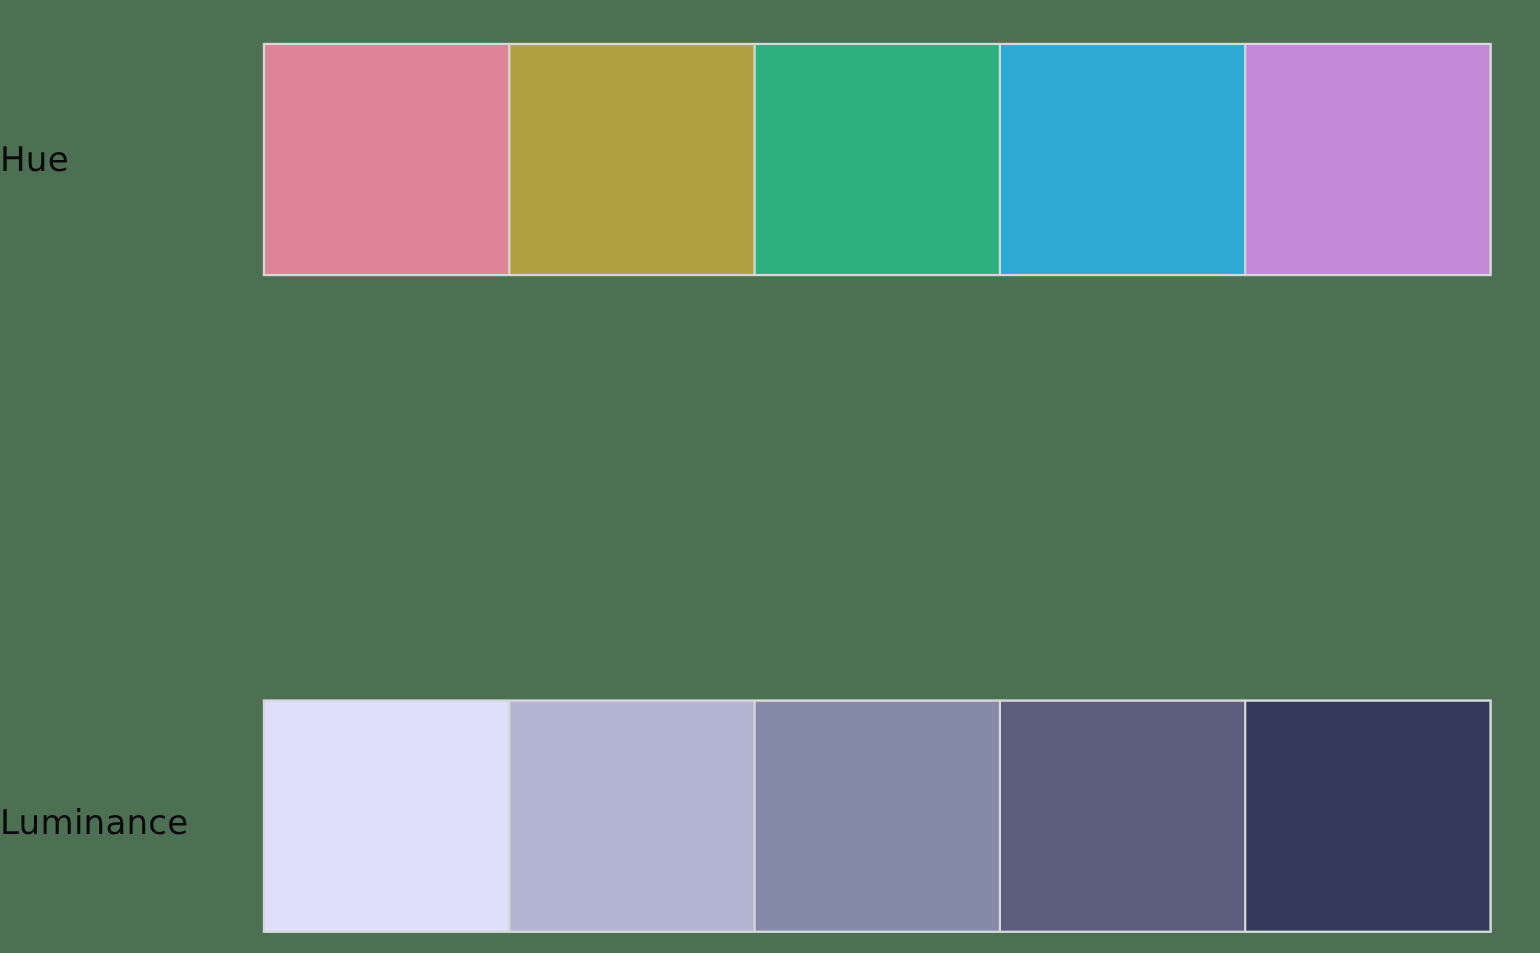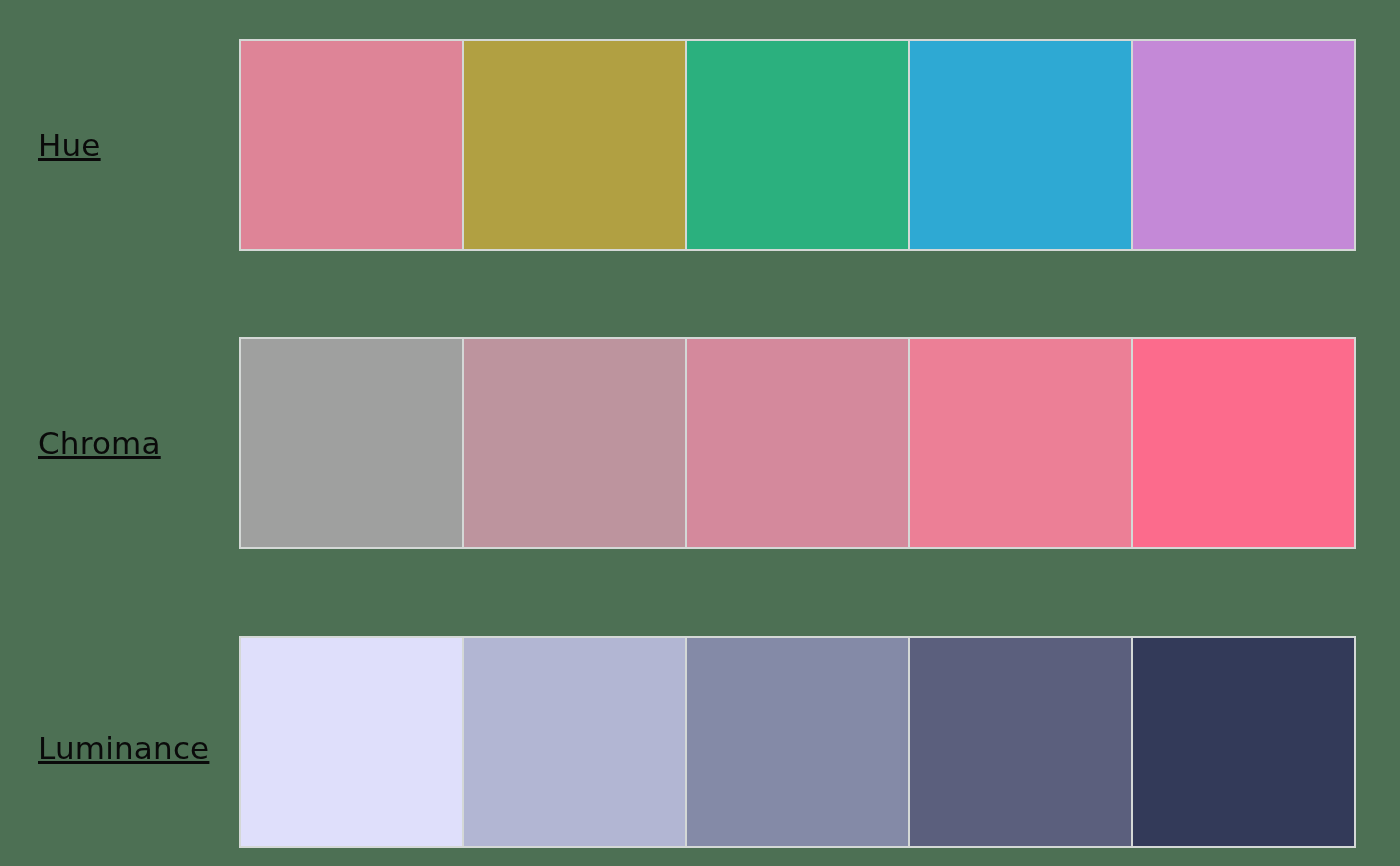--- a/index.html
+++ b/index.html
@@ -31,30 +31,28 @@
   }
 
   .row-hue       { top: 0px; }
   .row-chroma    { top: 296px; }
   .row-luminance { top: 592px; }
 
   .row-label {
     width: 239px;
     flex: 0 0 239px;
     text-align: left;
-    padding-left: 38px;
     box-sizing: border-box;
     color: #0a0a0a;
     font-size: 31px;
     font-family: "DejaVu Sans", sans-serif;
     font-weight: 400;
     line-height: 1.1;
     letter-spacing: 0.2px;
     white-space: nowrap;
-    text-decoration: underline;
   }
 
   .swatch-strip {
     flex: 0 0 1117px;
     width: 1117px;
     height: 212px;
     display: flex;
     box-sizing: border-box;
     border: 2px solid #d4d8d6;
     background: #d4d8d6;
@@ -85,30 +83,20 @@
     <div class="row-label" style="color: rgb(10, 10, 10);">Hue</div>
     <div class="swatch-strip" style="border-color: rgb(212, 216, 214); background-color: rgb(212, 216, 214);">
       <div class="swatch" style="background-color: rgb(222, 132, 151);"></div>
       <div class="swatch" style="background-color: rgb(177, 160, 66);"></div>
       <div class="swatch" style="background-color: rgb(43, 176, 126);"></div>
       <div class="swatch" style="background-color: rgb(46, 169, 211);"></div>
       <div class="swatch" style="background-color: rgb(196, 137, 215);"></div>
     </div>
   </div>
 
-  <div class="palette-row row-chroma">
-    <div class="row-label" style="color: rgb(10, 10, 10);">Chroma</div>
-    <div class="swatch-strip" style="border-color: rgb(212, 216, 214); background-color: rgb(212, 216, 214);">
-      <div class="swatch" style="background-color: rgb(159, 160, 159);"></div>
-      <div class="swatch" style="background-color: rgb(189, 148, 158);"></div>
-      <div class="swatch" style="background-color: rgb(212, 137, 156);"></div>
-      <div class="swatch" style="background-color: rgb(236, 127, 150);"></div>
-      <div class="swatch" style="background-color: rgb(252, 107, 140);"></div>
-    </div>
-  </div>
 
   <div class="palette-row row-luminance">
     <div class="row-label" style="color: rgb(10, 10, 10); margin-top: 16px;">Luminance</div>
     <div class="swatch-strip" style="border-color: rgb(212, 216, 214); background-color: rgb(212, 216, 214);">
       <div class="swatch" style="background-color: rgb(223, 223, 251);"></div>
       <div class="swatch" style="background-color: rgb(178, 182, 211);"></div>
       <div class="swatch" style="background-color: rgb(132, 138, 167);"></div>
       <div class="swatch" style="background-color: rgb(91, 95, 125);"></div>
       <div class="swatch" style="background-color: rgb(51, 58, 89);"></div>
     </div>

